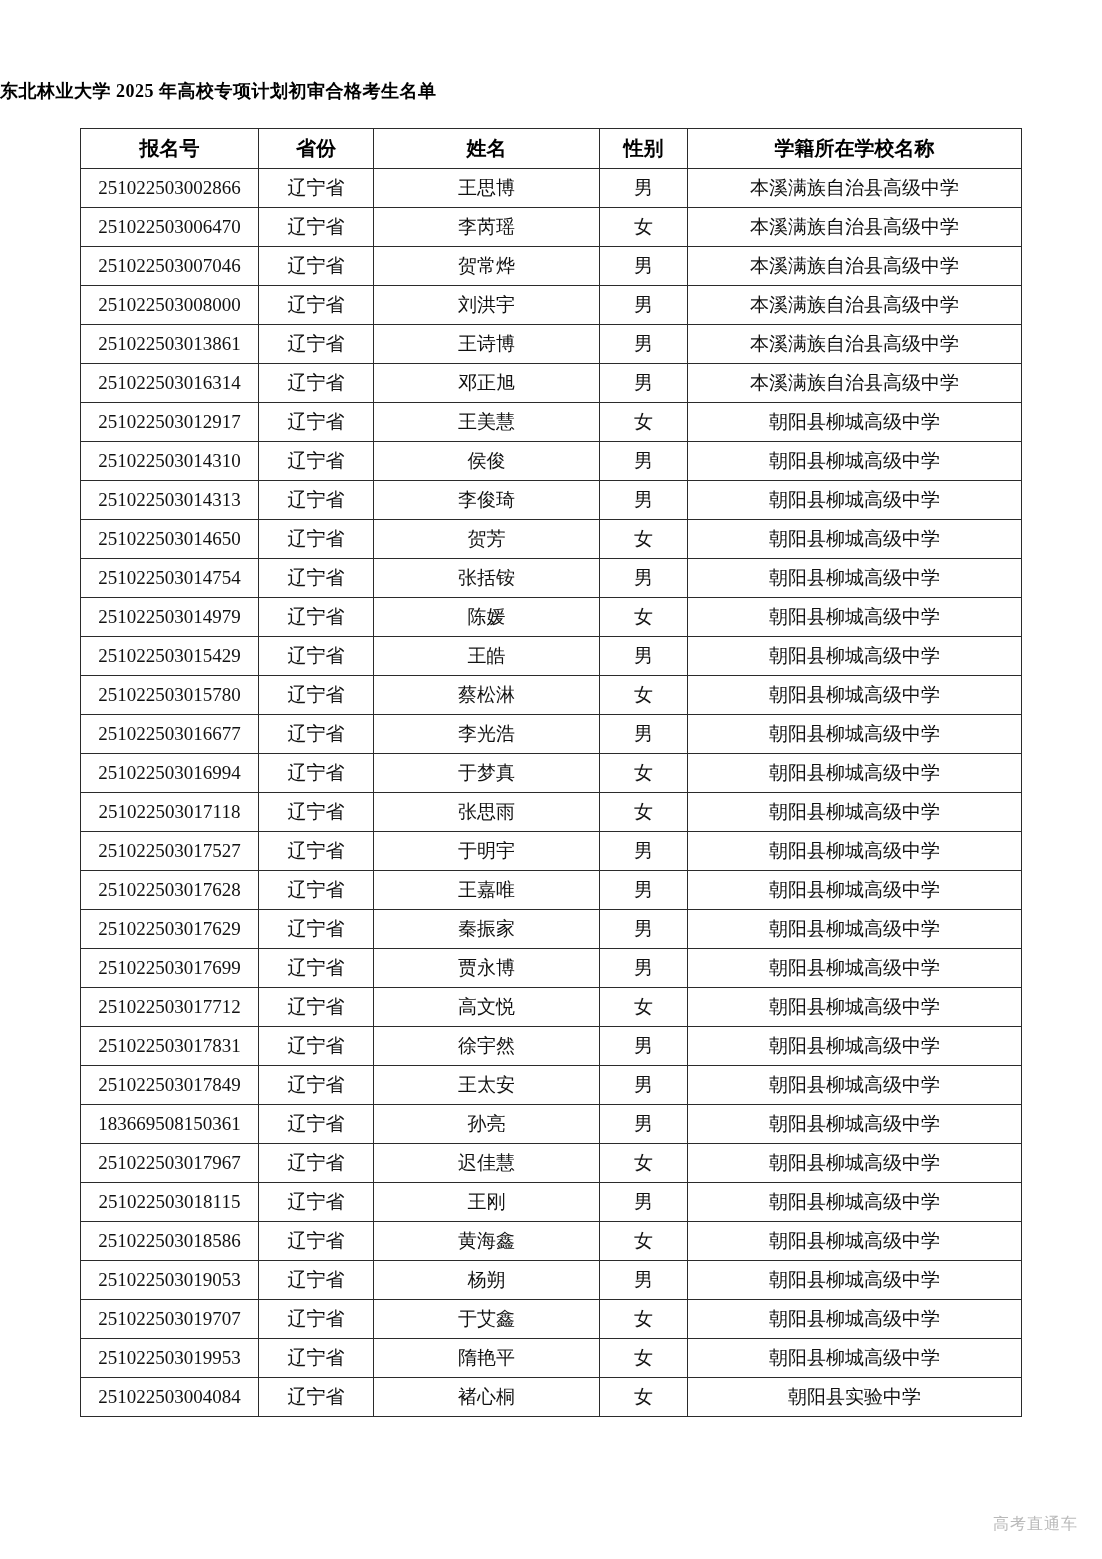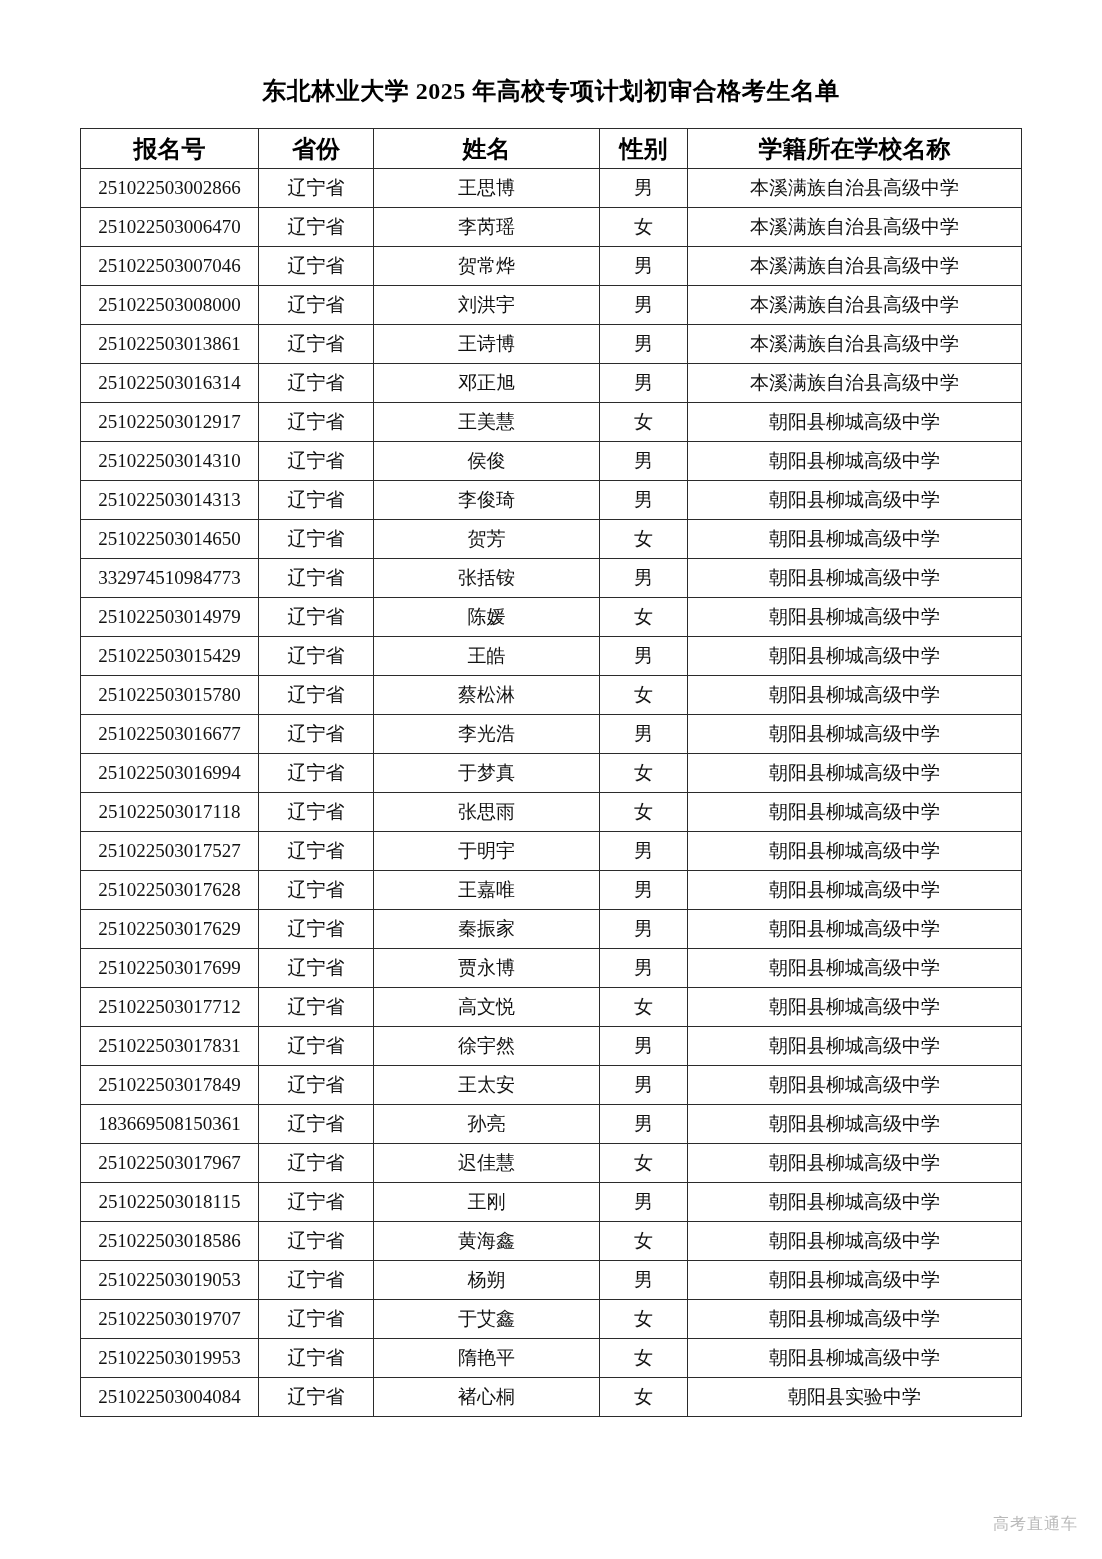--- a/index.html
+++ b/index.html
@@ -19,22 +19,22 @@
     position: relative;
     width: 1102px;
     height: 1559px;
     box-sizing: border-box;
   }
   .doc-title {
     position: absolute;
     top: 74px;
     left: 0;
     width: 1102px;
-    text-align: center;
-    font-size: 24px;
+    text-align: left;
+    font-size: 18px;
     font-weight: bold;
     letter-spacing: 0.5px;
     font-family: "Liberation Serif", "DejaVu Serif", serif;
     line-height: 34px;
   }
   .table-wrap {
     position: absolute;
     top: 128px;
     left: 80px;
     width: 941px;
@@ -50,21 +50,21 @@
     text-align: center;
     vertical-align: middle;
     font-family: "Liberation Serif", "DejaVu Serif", serif;
     padding: 0;
     height: 38px;
     white-space: nowrap;
     overflow: hidden;
   }
   table.roster th {
     font-weight: bold;
-    font-size: 24px;
+    font-size: 20px;
     height: 39px;
   }
   table.roster td {
     font-weight: normal;
     font-size: 19px;
     color: #111111;
   }
   .col-id    { width: 178px; }
   .col-prov  { width: 115px; }
   .col-name  { width: 226px; }
@@ -178,21 +178,21 @@
             <td class="cell-school">朝阳县柳城高级中学</td>
           </tr>
           <tr>
             <td class="cell-id">251022503014650</td>
             <td class="cell-prov">辽宁省</td>
             <td class="cell-name">贺芳</td>
             <td class="cell-sex">女</td>
             <td class="cell-school">朝阳县柳城高级中学</td>
           </tr>
           <tr>
-            <td class="cell-id">332974510984773</td>
+            <td class="cell-id">251022503014754</td>
             <td class="cell-prov">辽宁省</td>
             <td class="cell-name">张括铵</td>
             <td class="cell-sex">男</td>
             <td class="cell-school">朝阳县柳城高级中学</td>
           </tr>
           <tr>
             <td class="cell-id">251022503014979</td>
             <td class="cell-prov">辽宁省</td>
             <td class="cell-name">陈媛</td>
             <td class="cell-sex">女</td>

